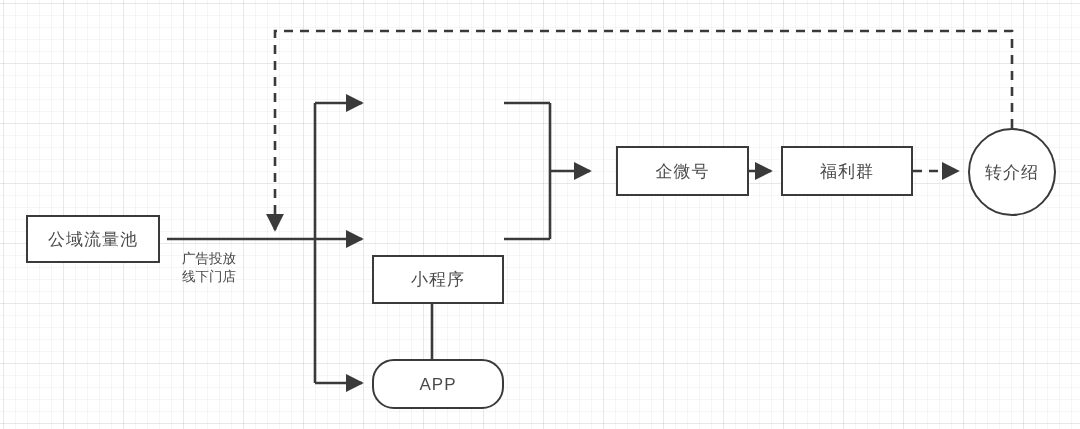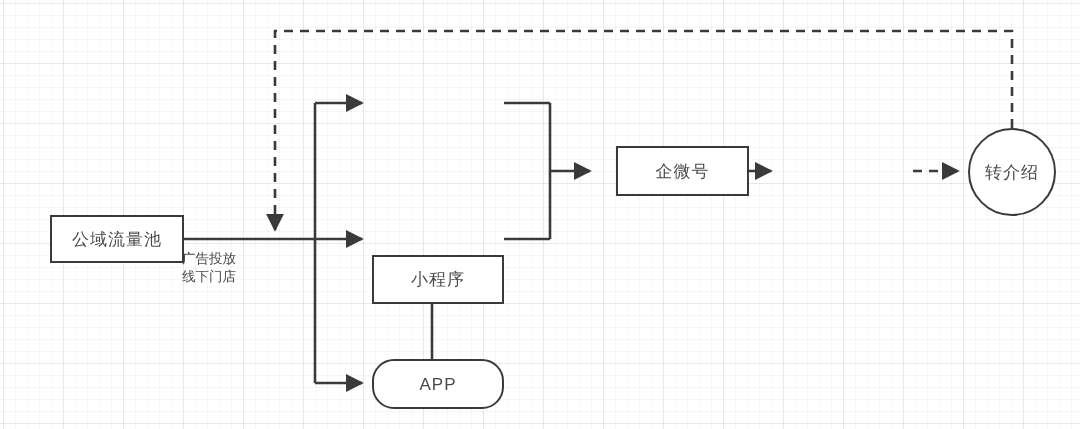--- a/index.html
+++ b/index.html
@@ -100,37 +100,40 @@
       <path d="M 550 171 L 590 171" marker-end="url(#arrow)"></path>
 
       <path d="M 733 171 L 771 171" marker-end="url(#arrow)"></path>
 
       <path d="M 913 171 L 958 171" stroke-dasharray="9 7" marker-end="url(#arrow-dash)"></path>
 
       <path d="M 1012 128 L 1012 31 L 275 31 L 275 230" stroke-dasharray="9 7" marker-end="url(#arrow-dash)"></path>
     </g>
   </svg>
 
-  <div class="node" style="left:50px; top:215px; width:134px; height:48px;">
+  <div class="node" style="left:26px; top:215px; width:134px; height:48px;">
     <span class="node-label">公域流量池</span>
   </div>
 
 
   <div class="node" style="left:372px; top:214px; width:132px; height:49px;margin-top:41px;">
     <span class="node-label">小程序</span>
   </div>
 
   <div class="node" style="left:372px; top:359px; width:132px; height:50px;border-radius:22px;">
     <span class="node-label">APP</span>
   </div>
 
   <div class="node" style="left:600px; top:146px; width:133px; height:50px;margin-left:16px;">
     <span class="node-label">企微号</span>
   </div>
 
+  <div class="node" style="left:781px; top:146px; width:132px; height:50px;">
+    <span class="node-label">福利群</span>
+  </div>
 
   <div class="node circle" style="left:968px; top:128px; width:88px; height:88px;align-items:center;">
     <span class="node-label">转介绍</span>
   </div>
 
   <div class="edge-label" style="left:182px; top:250px;">广告投放
 线下门店</div>
 
 </div>
 

